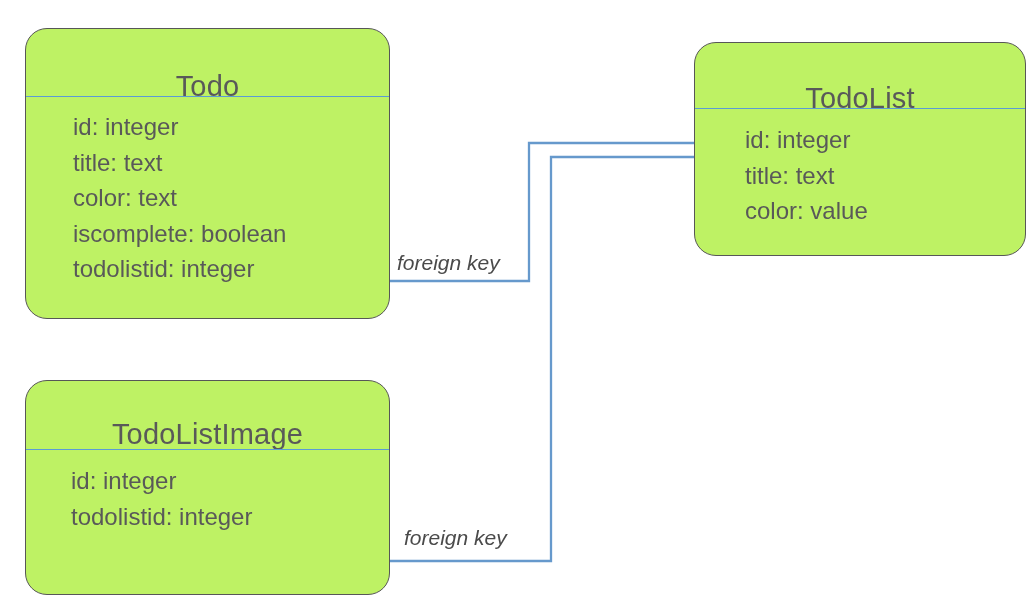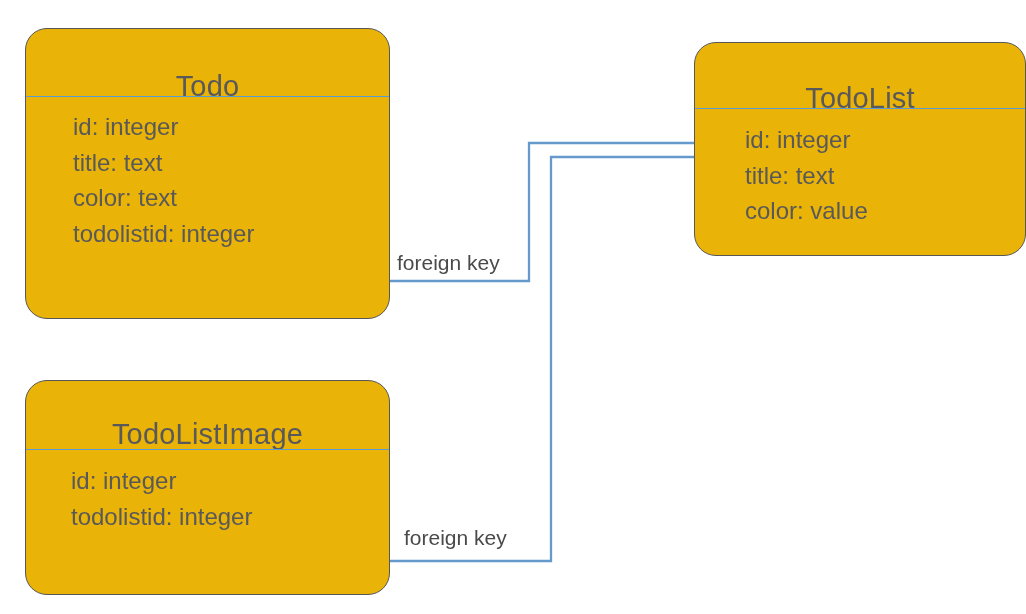--- a/index.html
+++ b/index.html
@@ -17,21 +17,21 @@
     width: 1026px;
     height: 614px;
     background: #ffffff;
     overflow: hidden;
   }
 
   
   .entity {
     position: absolute;
     box-sizing: border-box;
-    background: #eab308;
+    background: #bef264;
     border: 1.6px solid #575757;
     border-radius: 22px;
     z-index: 3;
   }
   .entity-title {
     text-align: center;
     color: #595959;
     font-size: 29px;
     font-weight: 400;
     letter-spacing: 0.2px;
@@ -86,20 +86,21 @@
     height: 614px;
     z-index: 1;
     pointer-events: none;
   }
 
   
   .rel-label {
     position: absolute;
     color: #4a4a4a;
     font-size: 21px;
+    font-style: italic;
     line-height: 1;
     white-space: nowrap;
     background: #ffffff;
     padding: 2px 4px;
     z-index: 4;
   }
   #rel-label-todo { left: 393px; top: 250px; }
   #rel-label-todolistimage { left: 400px; top: 525px; }
 </style>
 </head>
@@ -119,20 +120,21 @@
     <path d="M 330,561 L 551,561 L 551,157 L 727,157" fill="none" stroke="#6699CC" stroke-width="2.3" stroke-linecap="butt" stroke-linejoin="miter" marker-end="url(#arrowhead)"></path>
   </svg>
 
   <div id="entity-todo" class="entity">
     <div class="entity-title">Todo</div>
     <div class="entity-divider"></div>
     <ul class="field-list">
       <li class="field">id: integer</li>
       <li class="field">title: text</li>
       <li class="field">color: text</li>
+      <li class="field">iscomplete: boolean</li>
       <li class="field">todolistid: integer</li>
     </ul>
   </div>
 
   <div id="entity-todolist" class="entity">
     <div class="entity-title">TodoList</div>
     <div class="entity-divider"></div>
     <ul class="field-list">
       <li class="field">id: integer</li>
       <li class="field">title: text</li>

